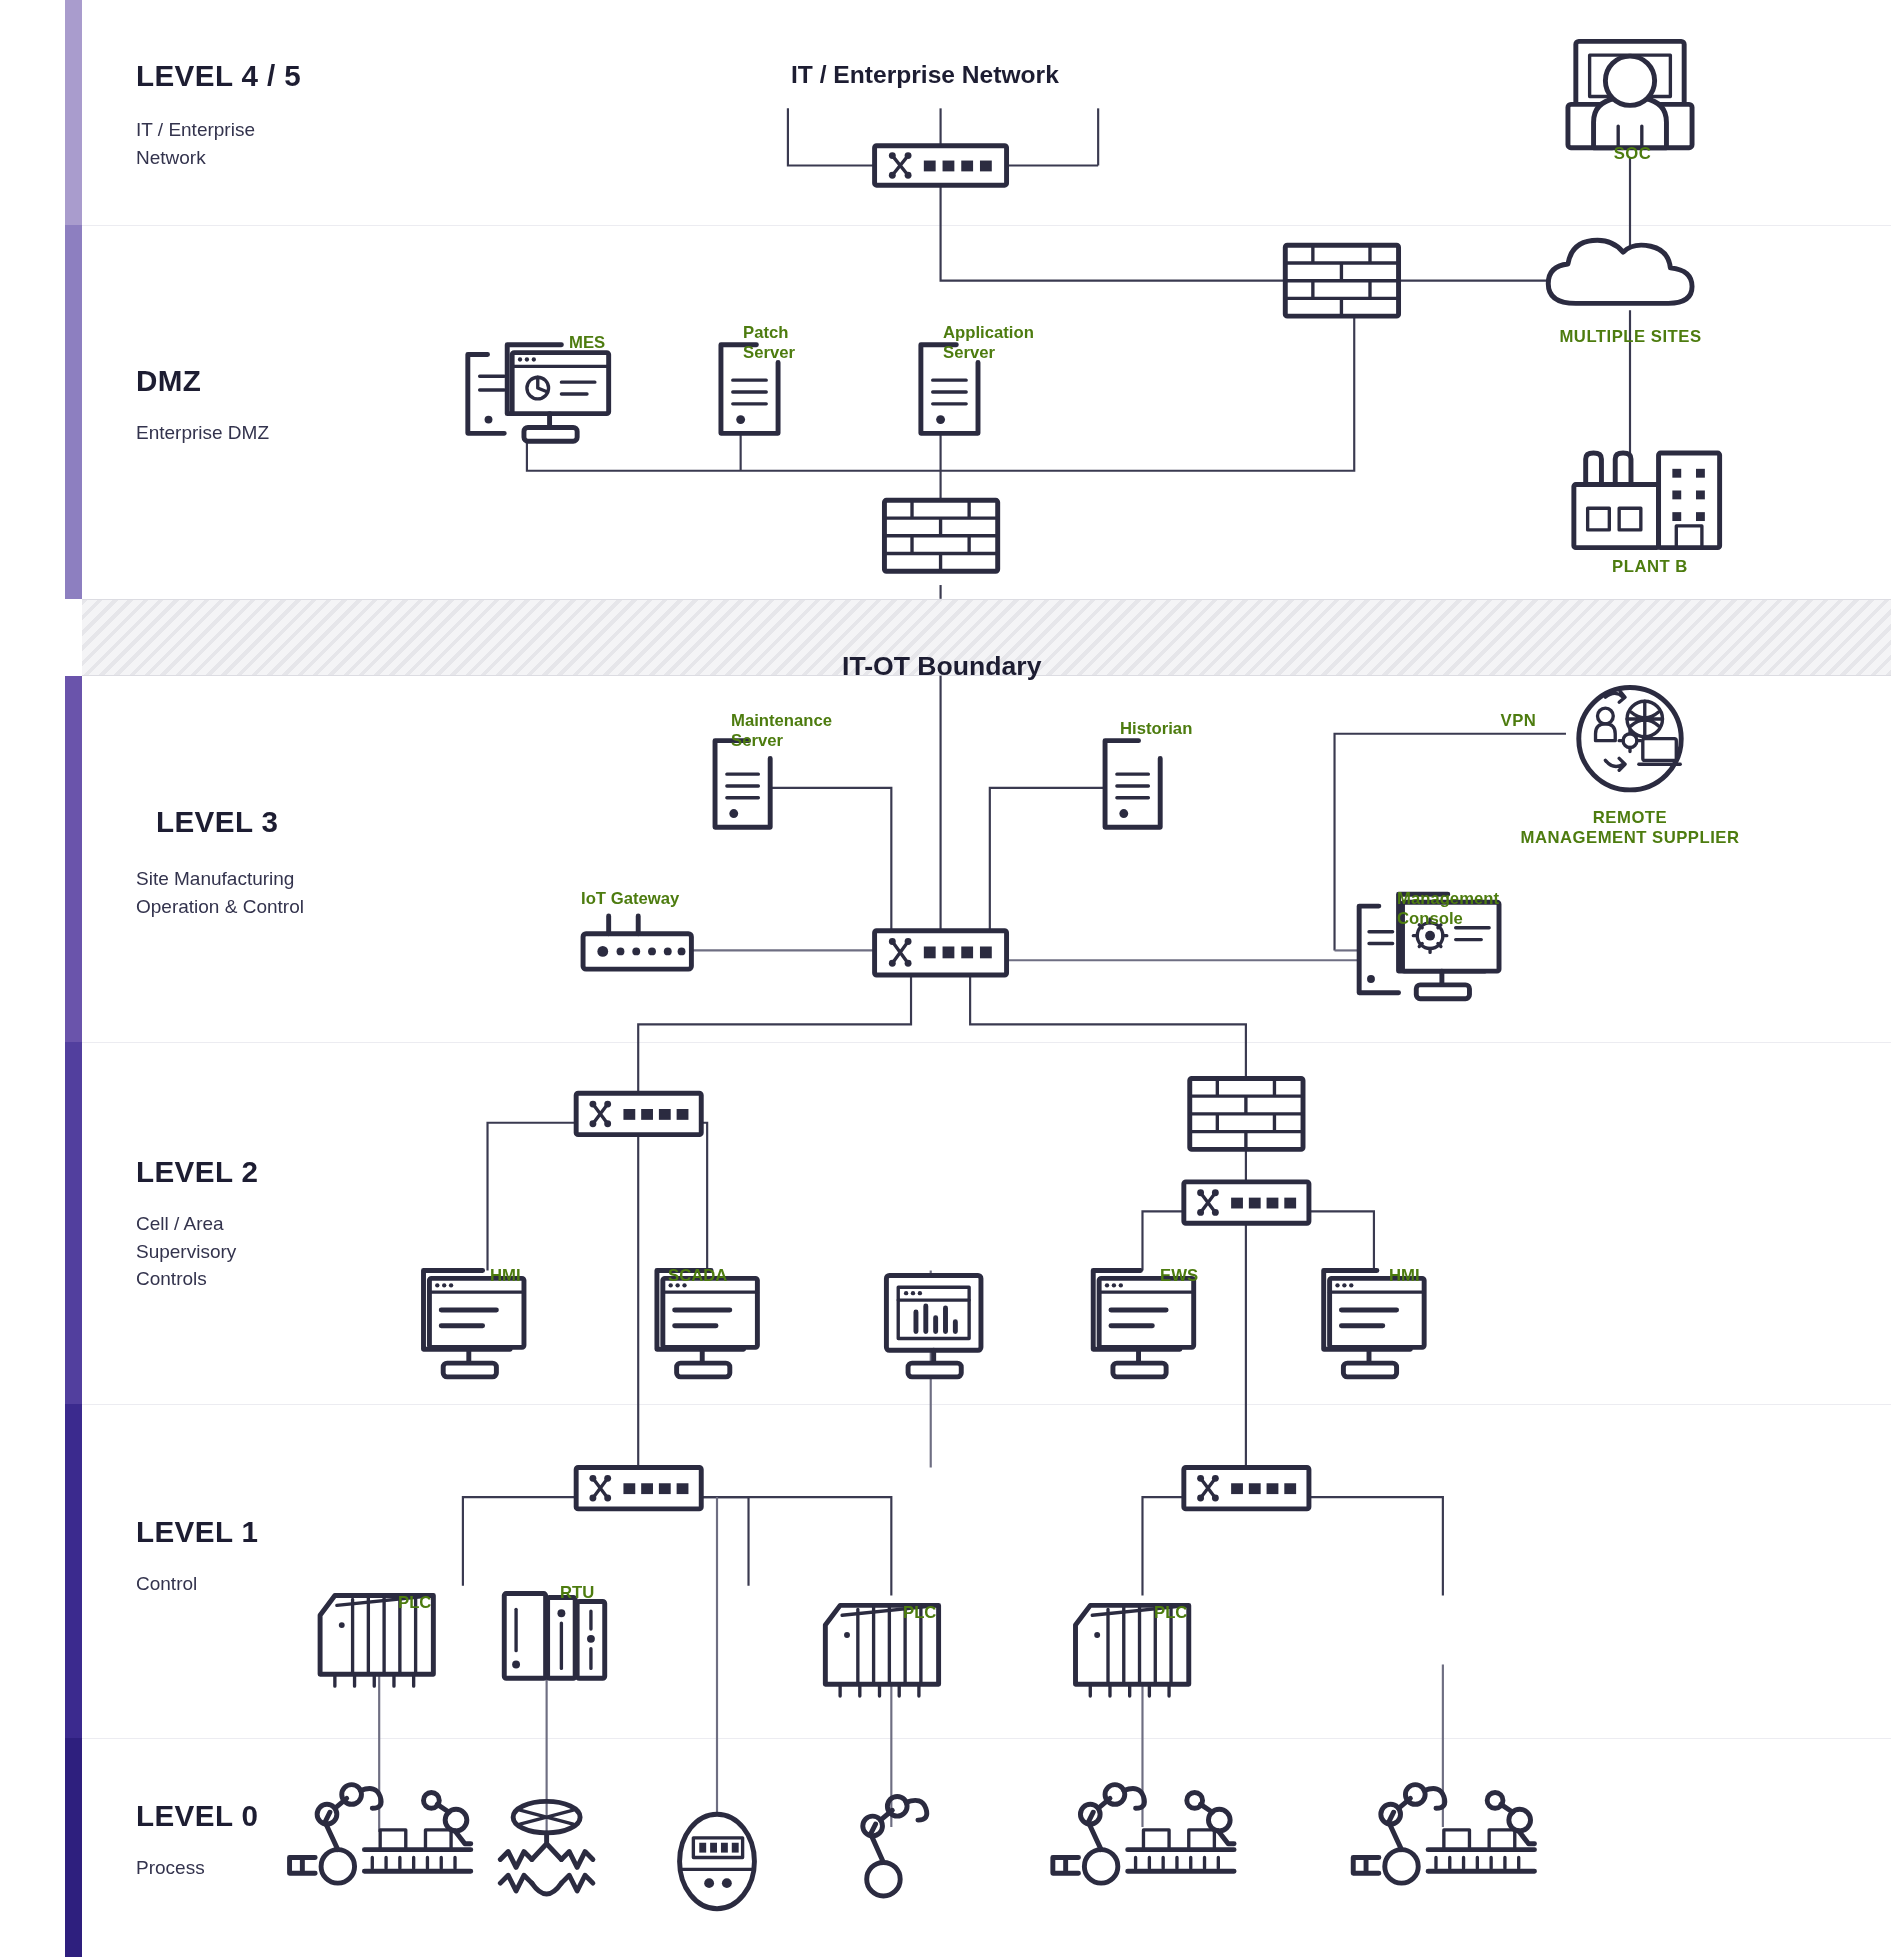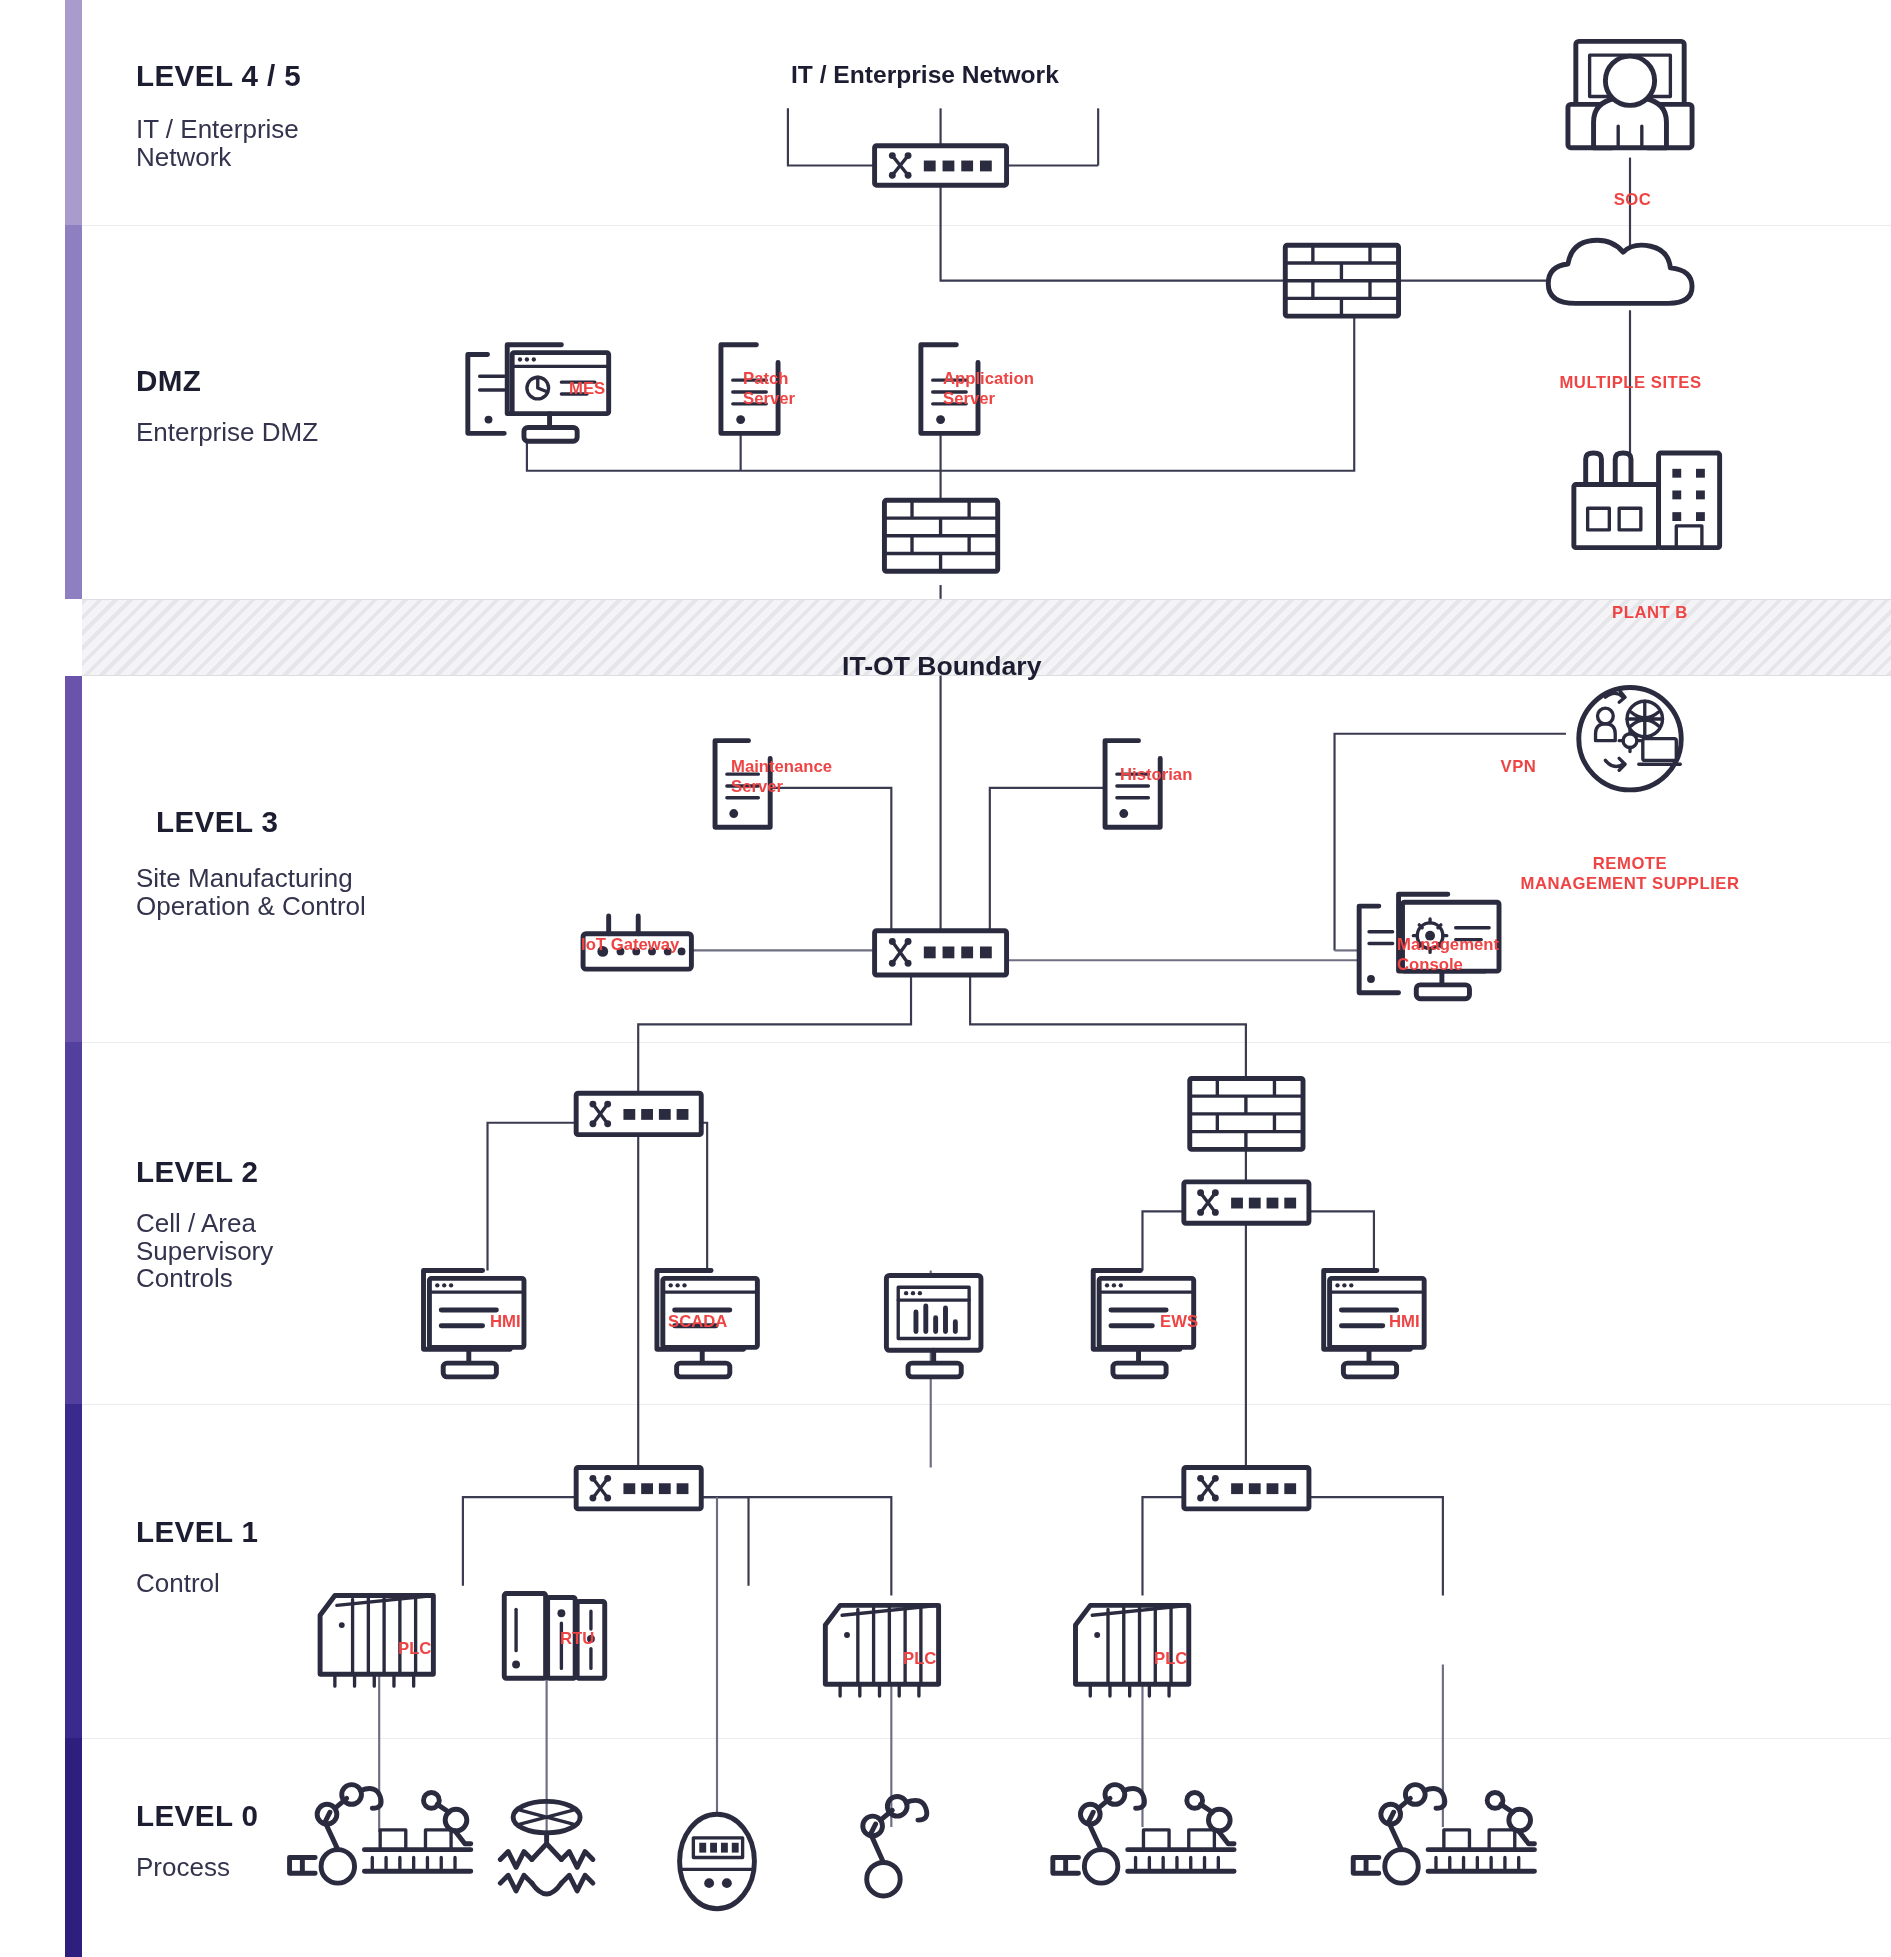--- a/index.html
+++ b/index.html
@@ -23,27 +23,27 @@
   .railbar { position:absolute; left:65px; width:16.7px; }
 
   
   .sep { position:absolute; left:82px; right:0; height:1px; background:#ececf1; }
 
   .lvl-title {
     position:absolute; font-weight:bold; font-size:29.6px; letter-spacing:0.4px;
     color:#1d1d32; white-space:nowrap;
   }
   .lvl-sub {
-    position:absolute; font-size:26px; line-height:27.6px; color:#33334d;
+    position:absolute; font-size:19px; line-height:27.6px; color:#33334d;
     white-space:pre-line;
   }
 
   .node-label {
     position:absolute; font-size:16.7px; font-weight:bold; line-height:19.7px;
-    color:#ef4444; white-space:pre-line;margin-top:46px;
+    color:#4d7c0f; white-space:pre-line;
   }
   .node-label.caps { font-size:16.7px; letter-spacing:0.5px; text-align:center; }
   .hdr-label {
     position:absolute; font-size:24.6px; font-weight:bold; color:#1d1d32; white-space:nowrap;
   }
 
   
   #otband {
     position:absolute; left:82px; right:0;
     background:

